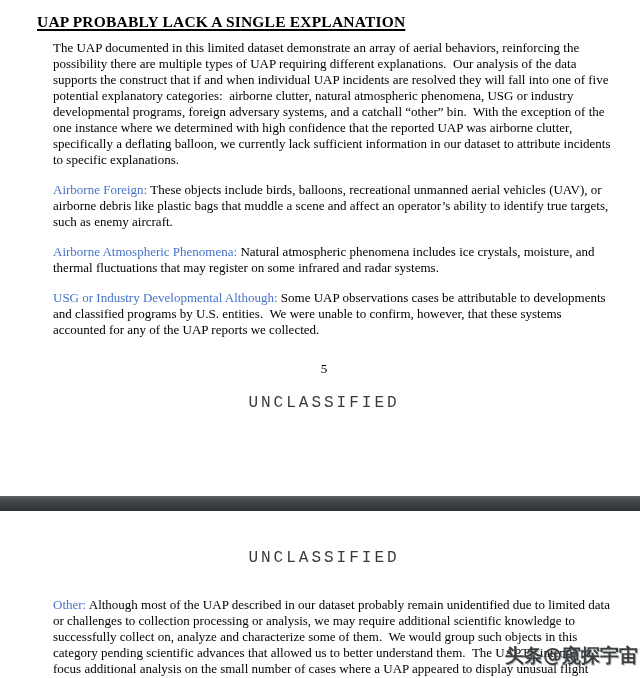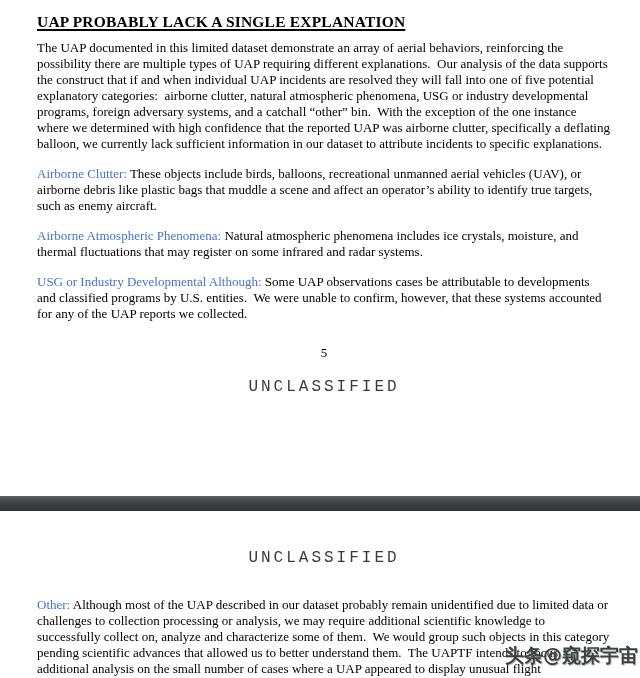--- a/index.html
+++ b/index.html
@@ -42,21 +42,21 @@
     text-decoration: underline;
     text-decoration-thickness: 1.5px;
     text-underline-offset: 2px;
     letter-spacing: 0.2px;
     margin: 12px 0 0 0;
   }
 
   p.body-text {
     font-size: 13px;
     line-height: 16px;
-    margin: 14px 0 0 0;
+    margin: 14px 0 0 16px;
     white-space: pre-wrap;
     text-align: left;
   }
   p.intro { margin-top: 9px; }
 
   .cat-label { color: var(--category_label); }
 
   .page-number {
     text-align: center;
     font-size: 13px;
@@ -92,21 +92,21 @@
   }
 </style>
 </head>
 <body>
 
 <div class="page page-1">
   <h1 class="doc-title">UAP PROBABLY LACK A SINGLE EXPLANATION</h1>
 
   <p class="body-text intro">The UAP documented in this limited dataset demonstrate an array of aerial behaviors, reinforcing the possibility there are multiple types of UAP requiring different explanations.  Our analysis of the data supports the construct that if and when individual UAP incidents are resolved they will fall into one of five potential explanatory categories:  airborne clutter, natural atmospheric phenomena, USG or industry developmental programs, foreign adversary systems, and a catchall “other” bin.  With the exception of the one instance where we determined with high confidence that the reported UAP was airborne clutter, specifically a deflating balloon, we currently lack sufficient information in our dataset to attribute incidents to specific explanations.</p>
 
-  <p class="body-text"><span class="cat-label">Airborne Clutter:</span><span> These objects include birds, balloons, recreational unmanned aerial vehicles (UAV), or airborne debris like plastic bags that muddle a scene and affect an operator’s ability to identify true targets, such as enemy aircraft.</span></p>
+  <p class="body-text"><span class="cat-label">Airborne Foreign:</span><span> These objects include birds, balloons, recreational unmanned aerial vehicles (UAV), or airborne debris like plastic bags that muddle a scene and affect an operator’s ability to identify true targets, such as enemy aircraft.</span></p>
 
   <p class="body-text"><span class="cat-label">Airborne Atmospheric Phenomena:</span><span> Natural atmospheric phenomena includes ice crystals, moisture, and thermal fluctuations that may register on some infrared and radar systems.</span></p>
 
   <p class="body-text"><span class="cat-label">USG or Industry Developmental Although:</span><span> Some UAP observations cases be attributable to developments and classified programs by U.S. entities.  We were unable to confirm, however, that these systems accounted for any of the UAP reports we collected.</span></p>
 
 
   <div class="page-number">5</div>
 
   <div class="classification classification-footer">UNCLASSIFIED</div>
 </div>

